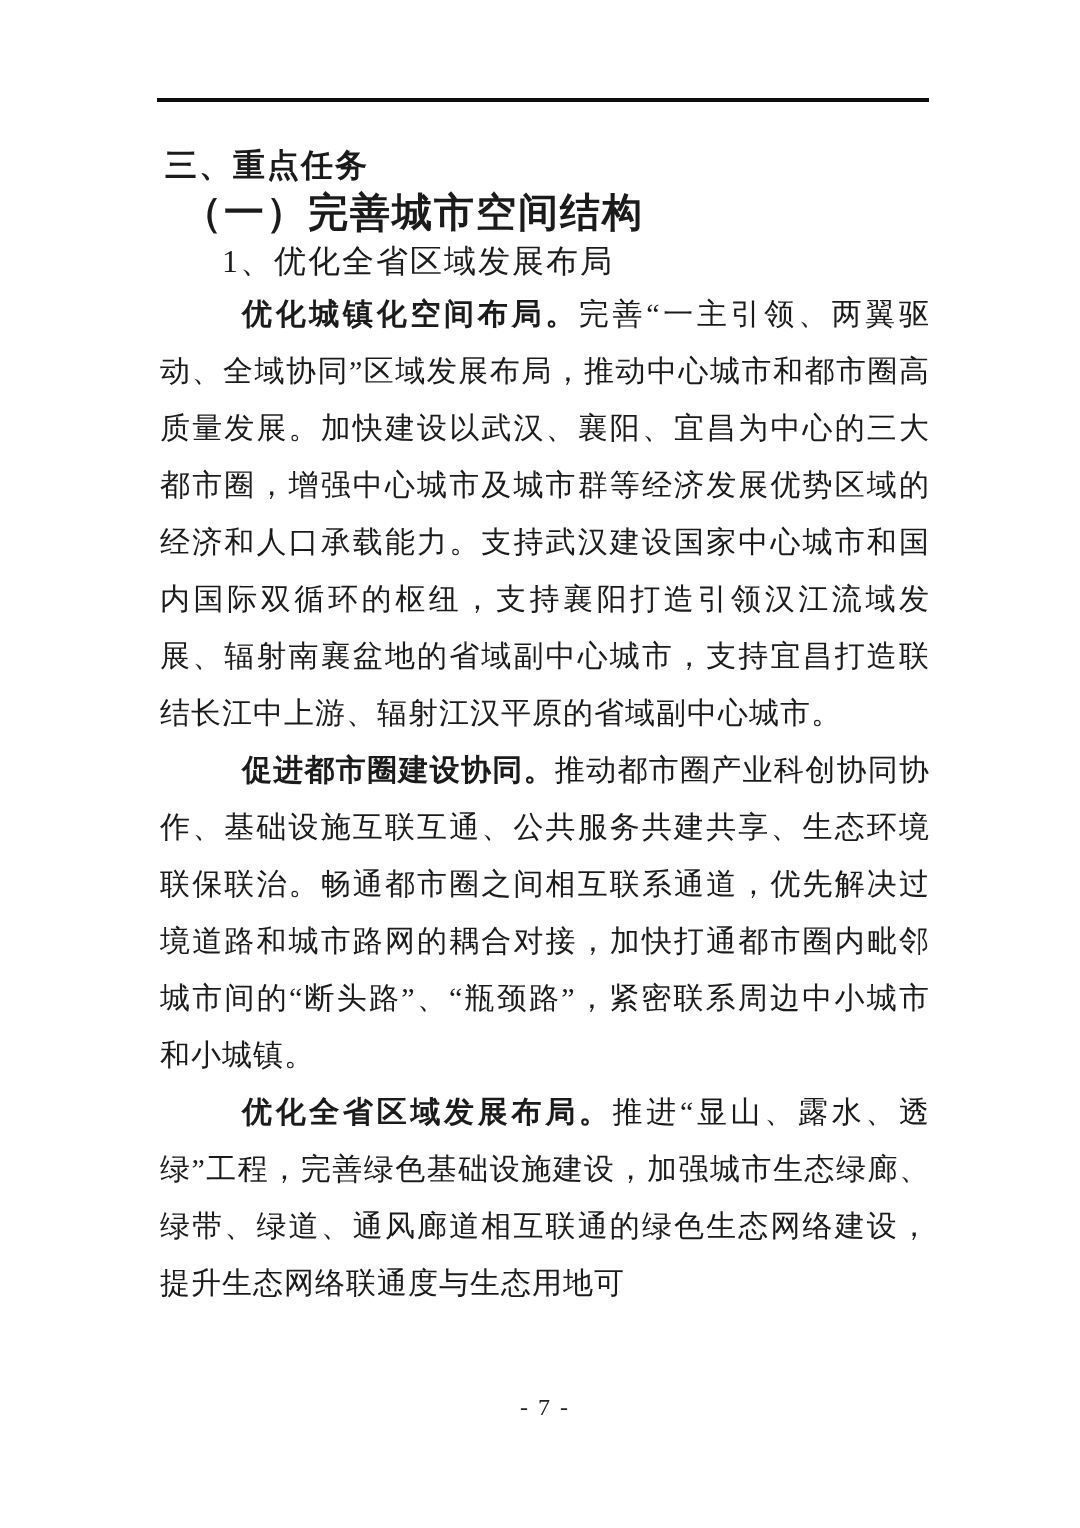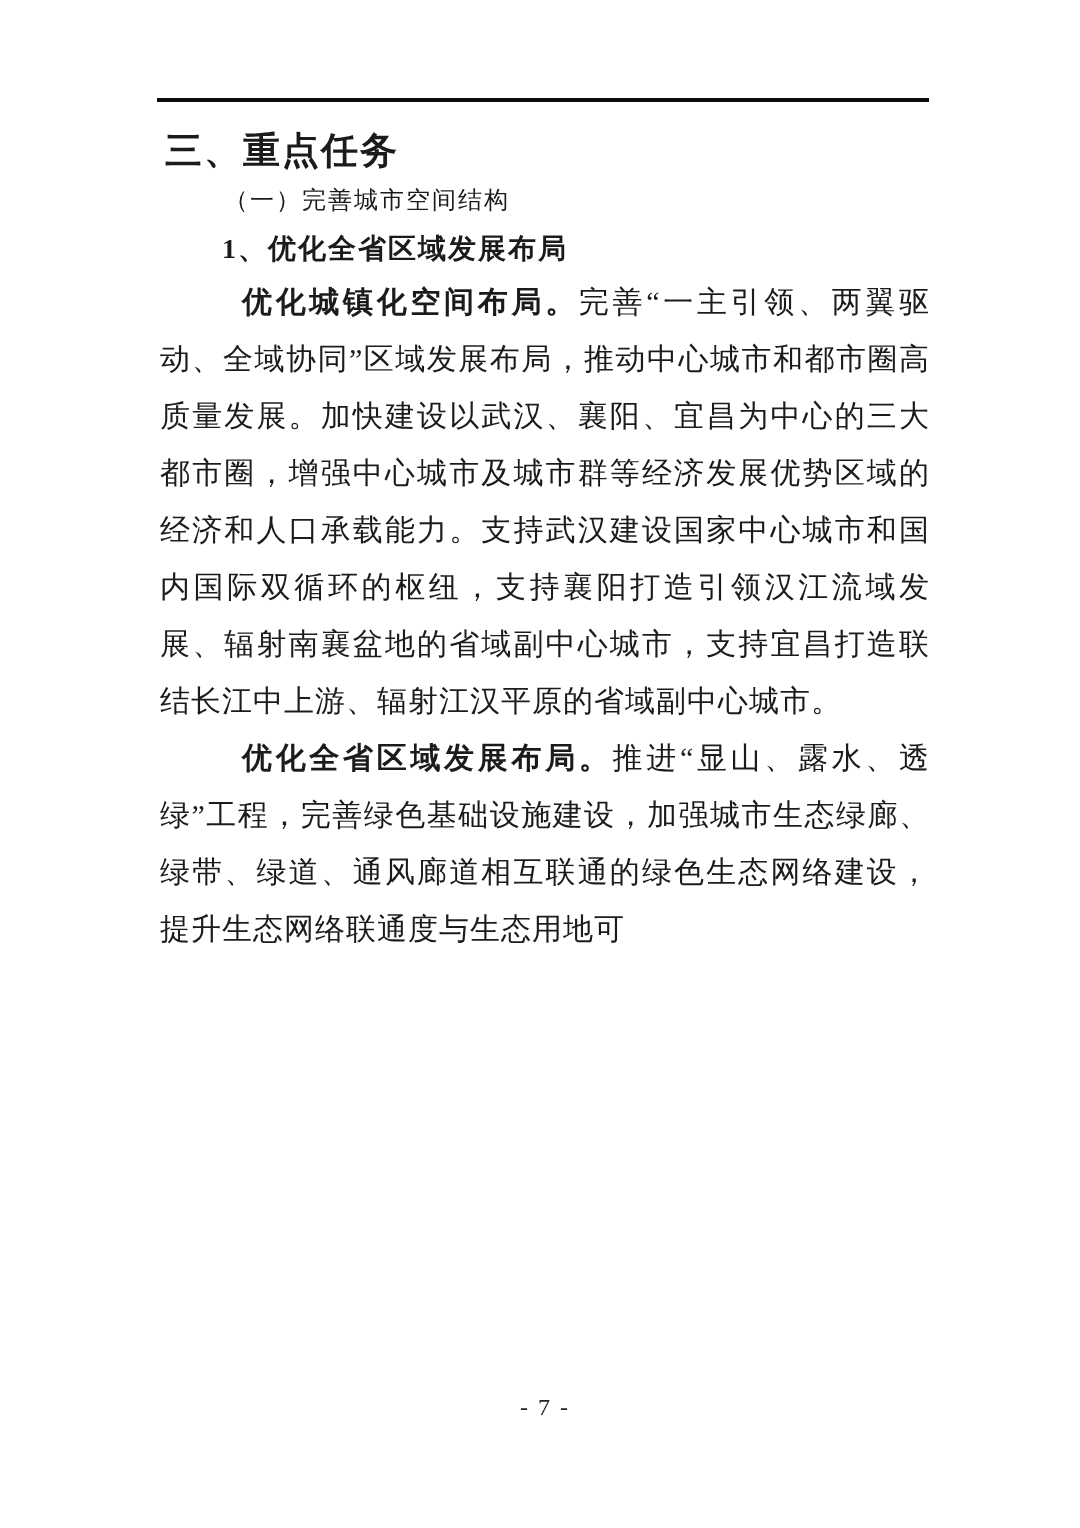--- a/index.html
+++ b/index.html
@@ -24,37 +24,37 @@
     height: 4px;
     background: #0d0d0d;
   }
   .content {
     position: absolute;
     left: 160px;
     top: 130px;
     width: 770px;
   }
   .h-section {
-    font-family: Liberation Mono, monospace;
-    font-size: 37px;
+    font-family: Liberation Serif, serif;
+    font-size: 32px;
     font-weight: 700;
     line-height: 46px;
-    margin: 0 0 0 5px;
+    margin: 12px 0 0 5px;
     letter-spacing: 2px;
   }
   .h-subsection {
-    font-size: 24px;
-    font-weight: 400;
+    font-size: 40px;
+    font-weight: 700;
     line-height: 47px;
-    margin: 1px 0 0 64px;
+    margin: 1px 0 0 22px;
     letter-spacing: 2px;
   }
   .h-item {
-    font-size: 28px;
-    font-weight: 700;
+    font-size: 32px;
+    font-weight: 400;
     line-height: 48px;
     margin: 1px 0 0 62px;
     letter-spacing: 2px;
   }
   .para {
     font-size: 30px;
     line-height: 57px;
     margin: 0;
     text-align: justify;
     text-justify: inter-character;
@@ -86,20 +86,21 @@
   <div class="content">
 
     <div class="h-section">三、重点任务</div>
 
     <div class="h-subsection">（一）完善城市空间结构</div>
 
     <div class="h-item">1、优化全省区域发展布局</div>
 
     <p class="para"><span class="lead">优化城镇化空间布局。</span><span>完善“一主引领、两翼驱动、全域协同”区域发展布局，推动中心城市和都市圈高质量发展。加快建设以武汉、襄阳、宜昌为中心的三大都市圈，增强中心城市及城市群等经济发展优势区域的经济和人口承载能力。支持武汉建设国家中心城市和国内国际双循环的枢纽，支持襄阳打造引领汉江流域发展、辐射南襄盆地的省域副中心城市，支持宜昌打造联结长江中上游、辐射江汉平原的省域副中心城市。</span></p>
 
+    <p class="para"><span class="lead">促进都市圈建设协同。</span><span>推动都市圈产业科创协同协作、基础设施互联互通、公共服务共建共享、生态环境联保联治。畅通都市圈之间相互联系通道，优先解决过境道路和城市路网的耦合对接，加快打通都市圈内毗邻城市间的“断头路”、“瓶颈路”，紧密联系周边中小城市和小城镇。</span></p>
 
 
 
     <p class="para"><span class="lead">优化全省区域发展布局。</span><span>推进“显山、露水、透绿”工程，完善绿色基础设施建设，加强城市生态绿廊、绿带、绿道、通风廊道相互联通的绿色生态网络建设，提升生态网络联通度与生态用地可</span></p>
 
   </div>
 
   <div class="page-number">- 7 -</div>
 
 </div>

